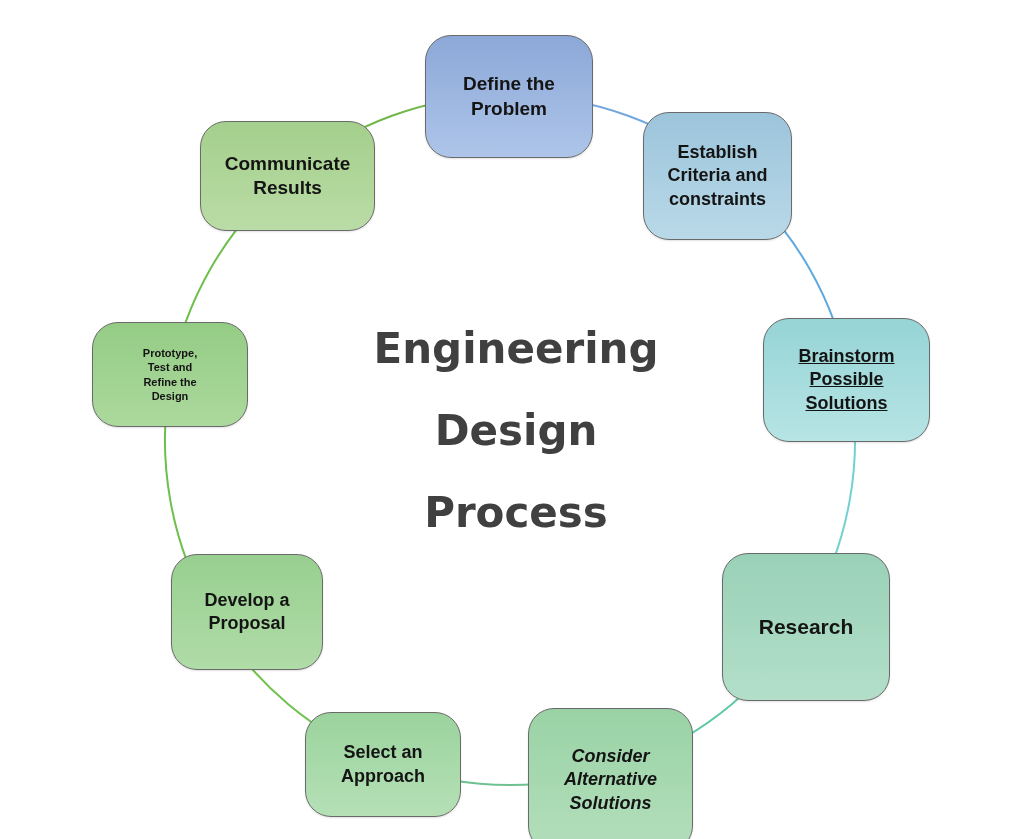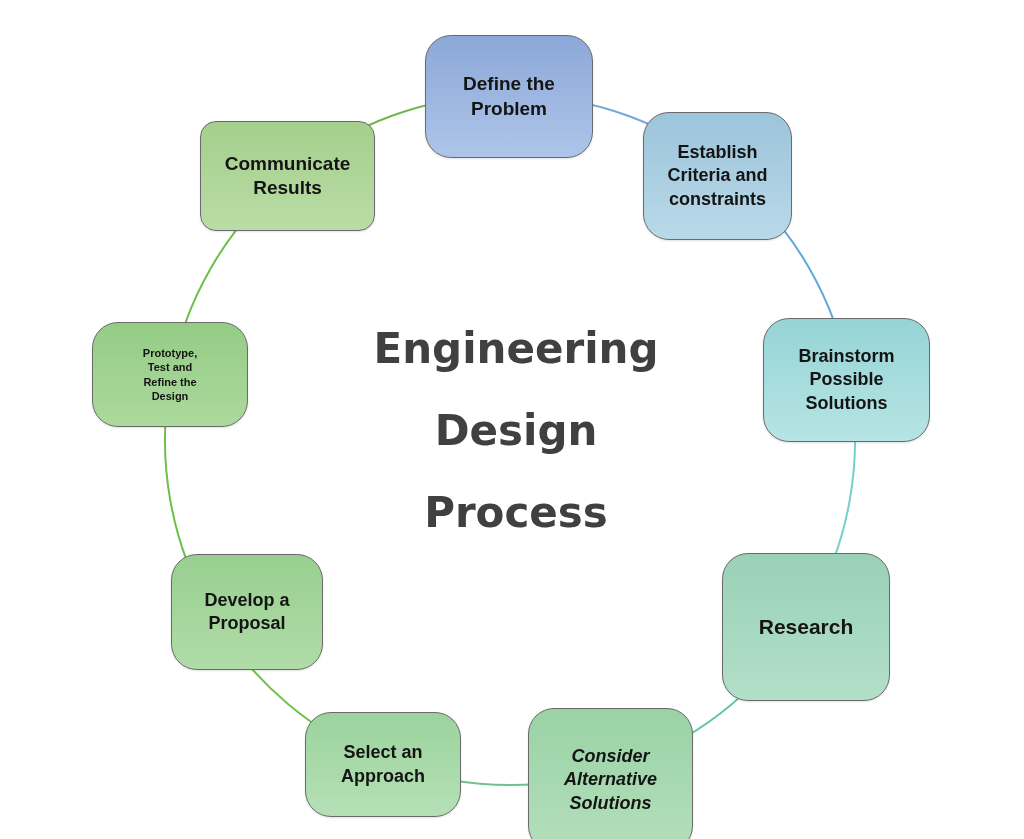--- a/index.html
+++ b/index.html
@@ -29,27 +29,27 @@
     text-align: center;
     color: #141414;
     font-weight: bold;
     font-size: 18px;
     line-height: 1.28;
     white-space: pre-line;
     box-shadow: 0 1px 2px rgba(0,0,0,0.12);
   }
   .n0 { left: 425px; top: 35px;  width: 168px; height: 123px; font-size: 19px; }
   .n1 { left: 643px; top: 112px; width: 149px; height: 128px; }
-  .n2 { left: 763px; top: 318px; width: 167px; height: 124px; }
+  .n2 { left: 763px; top: 318px; width: 167px; height: 124px; text-decoration: underline; }
   .n3 { left: 722px; top: 553px; width: 168px; height: 148px; font-size: 21px; }
   .n4 { left: 528px; top: 708px; width: 165px; height: 144px; font-style: italic; }
   .n5 { left: 305px; top: 712px; width: 156px; height: 105px; }
   .n6 { left: 135px; top: 554px; width: 152px; height: 116px; margin-left: 36px; }
   .n7 { left: 92px;  top: 322px; width: 156px; height: 105px; font-size: 11px; }
-  .n8 { left: 200px; top: 121px; width: 175px; height: 110px; font-size: 19px; border-radius: 16px; }
+  .n8 { left: 200px; top: 121px; width: 175px; height: 110px; font-size: 19px; }
   .title {
     position: absolute;
     left: 516px; top: 326px;
     transform: translateX(-50%);
     text-align: center;
     color: #000000;
     font-family: "DejaVu Sans", "Liberation Sans", sans-serif;
     font-weight: bold;
   }
   .title-line {

